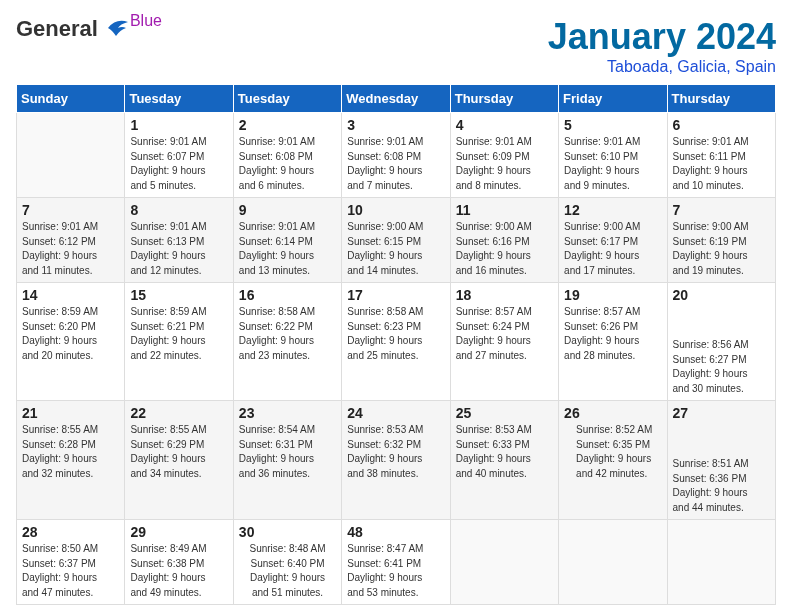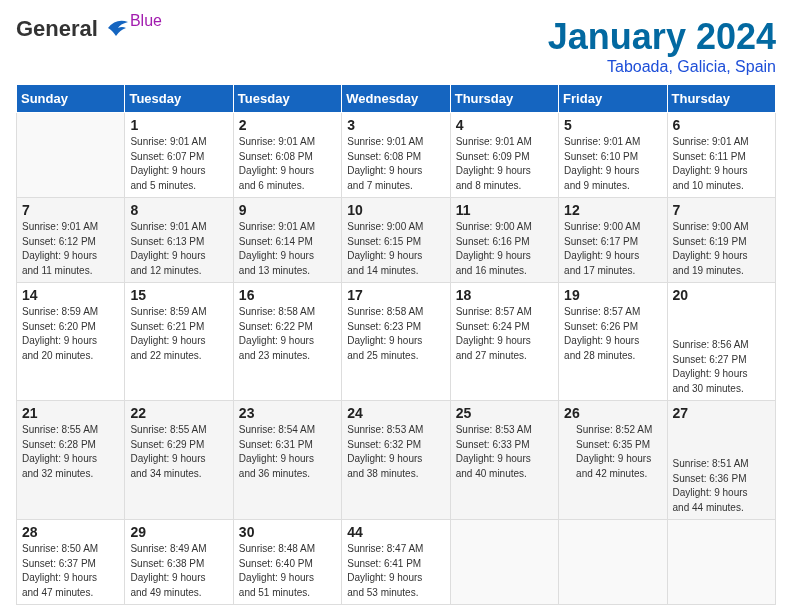--- a/index.html
+++ b/index.html
@@ -319,27 +319,27 @@
         </td>
         <td>
           <div class="day-number">29</div>
           <div class="day-info" style="white-space: pre-line;">Sunrise: 8:49 AM
 Sunset: 6:38 PM
 Daylight: 9 hours
 and 49 minutes.</div>
         </td>
         <td>
           <div class="day-number">30</div>
-          <div class="day-info" style="white-space: pre-line;">Sunrise: 8:48 AM
+          <div class="day-info" style="white-space: pre-line; text-align: center;">Sunrise: 8:48 AM
 Sunset: 6:40 PM
 Daylight: 9 hours
 and 51 minutes.</div>
         </td>
         <td>
-          <div class="day-number">44</div>
+          <div class="day-number">48</div>
           <div class="day-info" style="white-space: pre-line;">Sunrise: 8:47 AM
 Sunset: 6:41 PM
 Daylight: 9 hours
 and 53 minutes.</div>
         </td>
         <td class="empty"></td>
         <td class="empty"></td>
         <td class="empty"></td>
       </tr>
     </tbody>

